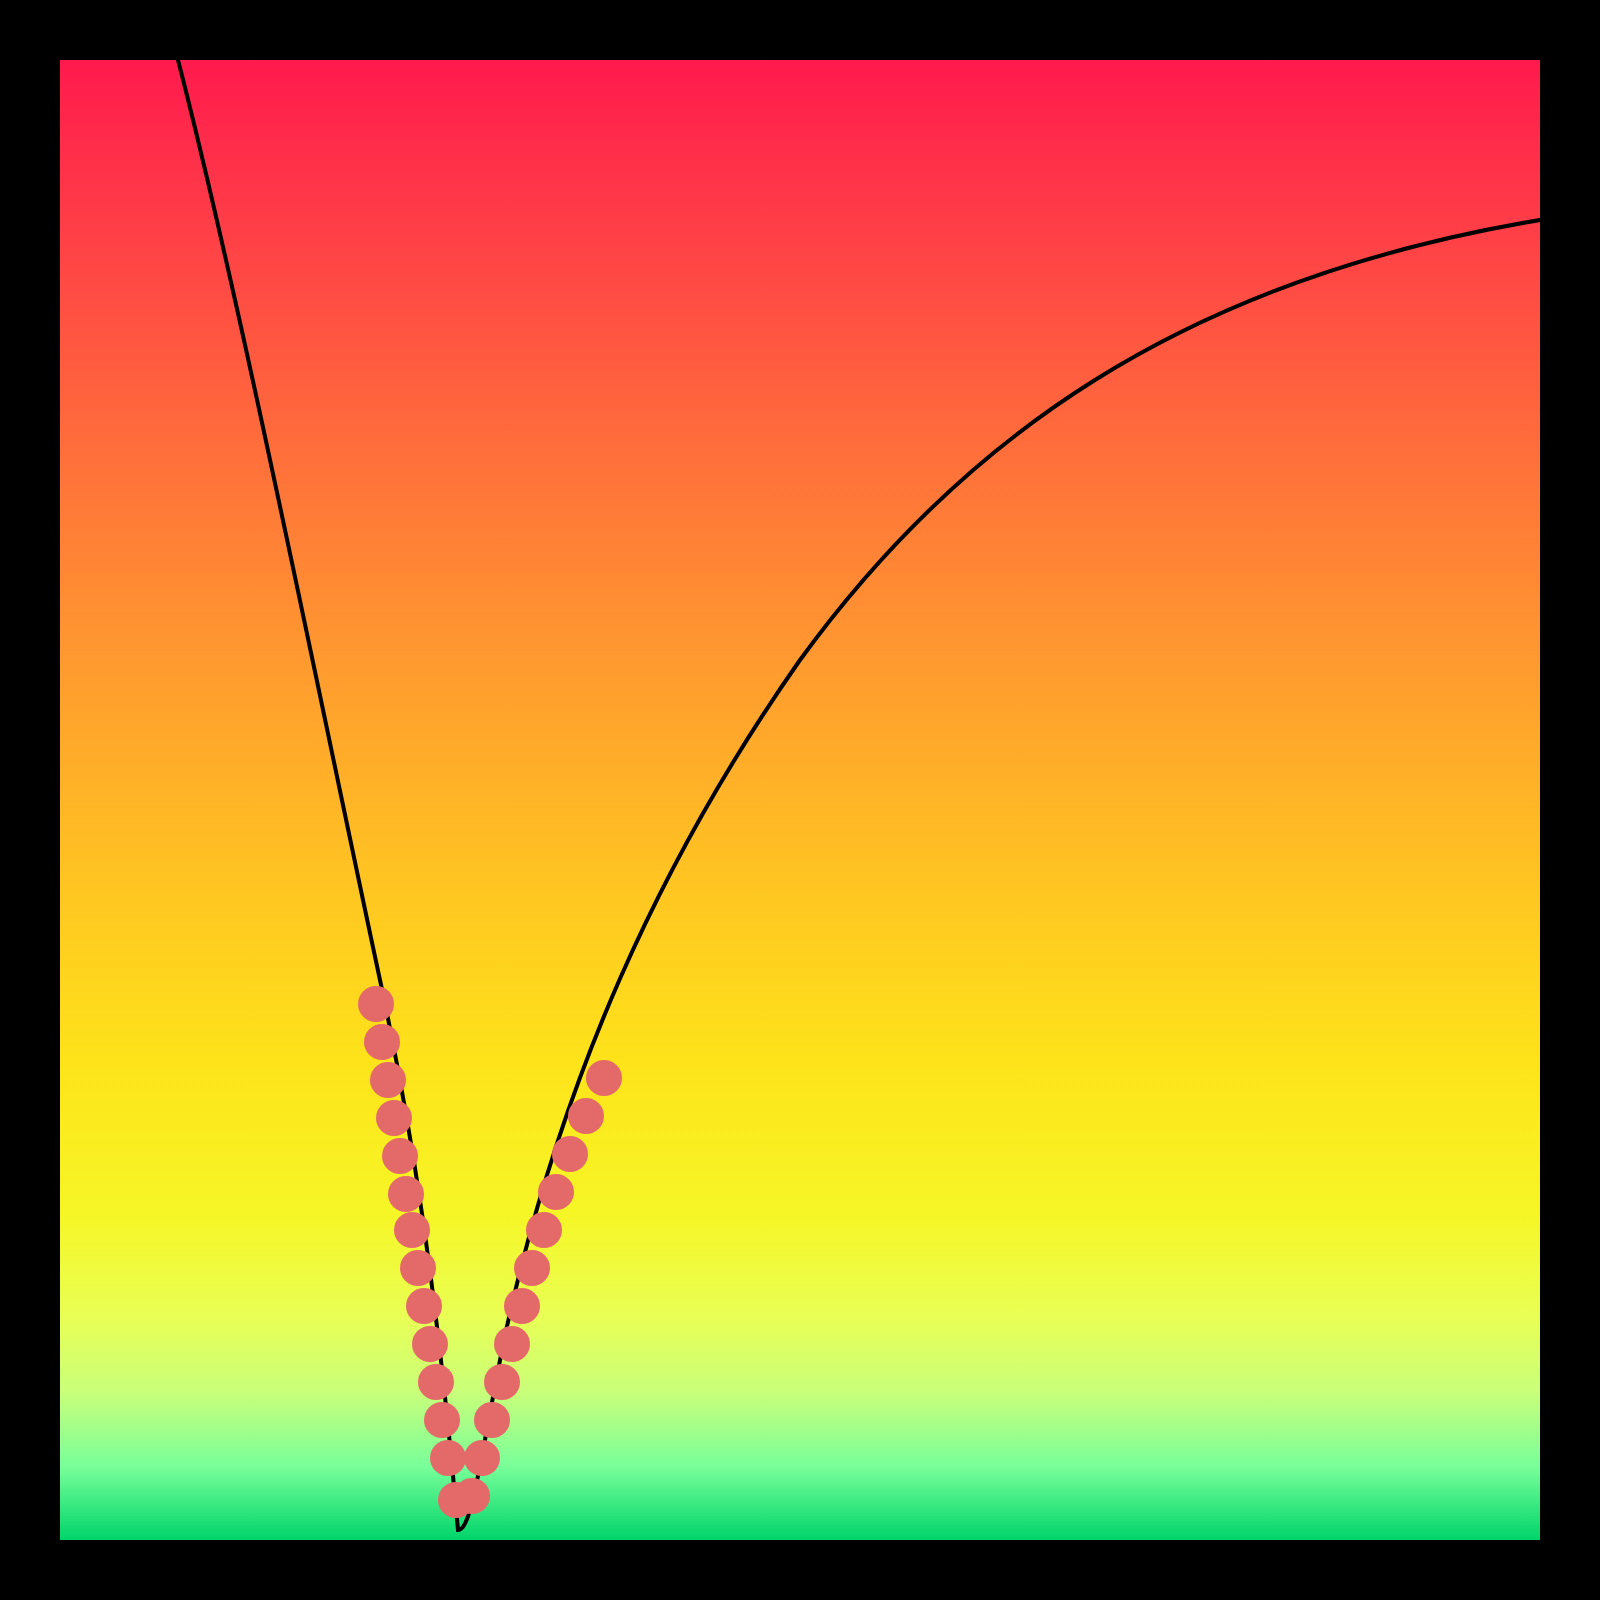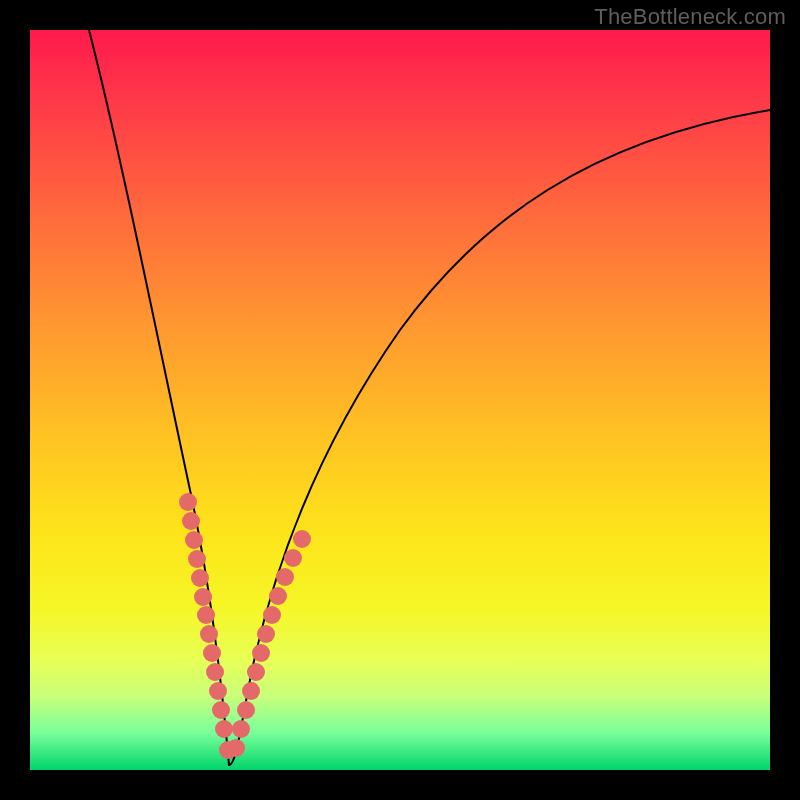--- a/index.html
+++ b/index.html
@@ -108,14 +108,13 @@
         <circle class="bead" cx="231" cy="623" r="9"></circle>
         <circle class="bead" cx="236" cy="604" r="9"></circle>
         <circle class="bead" cx="242" cy="585" r="9"></circle>
         <circle class="bead" cx="248" cy="566" r="9"></circle>
         <circle class="bead" cx="255" cy="547" r="9"></circle>
         <circle class="bead" cx="263" cy="528" r="9"></circle>
         <circle class="bead" cx="272" cy="509" r="9"></circle>
       </g>
     </svg>
   </div>
-  <div class="attribution">TheBottleneck.com</div>
 </div>
 
 </body></html>

